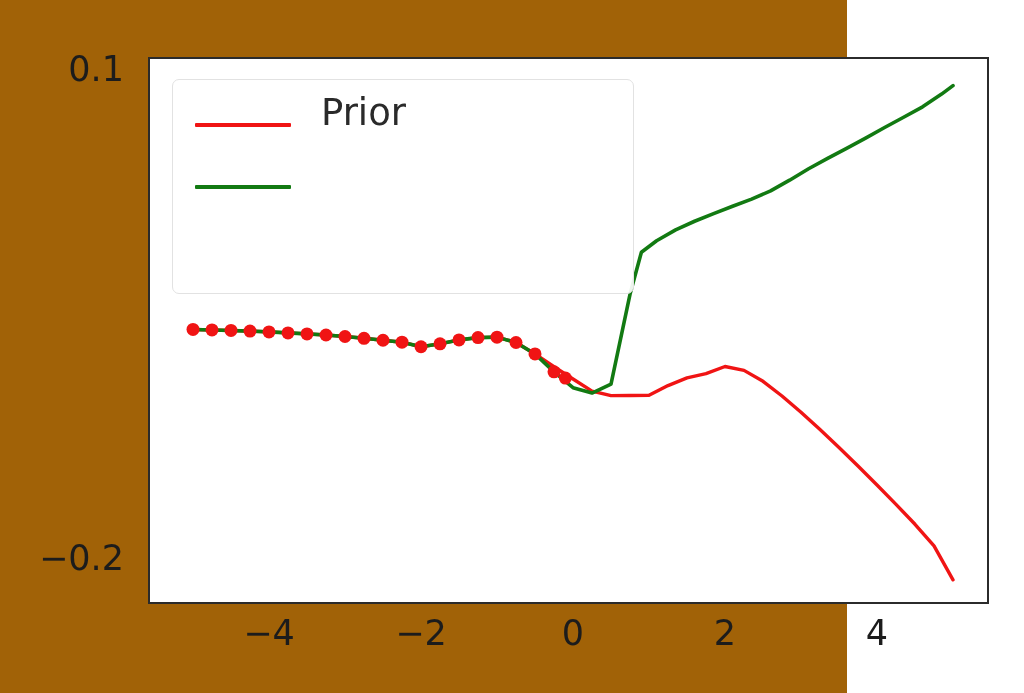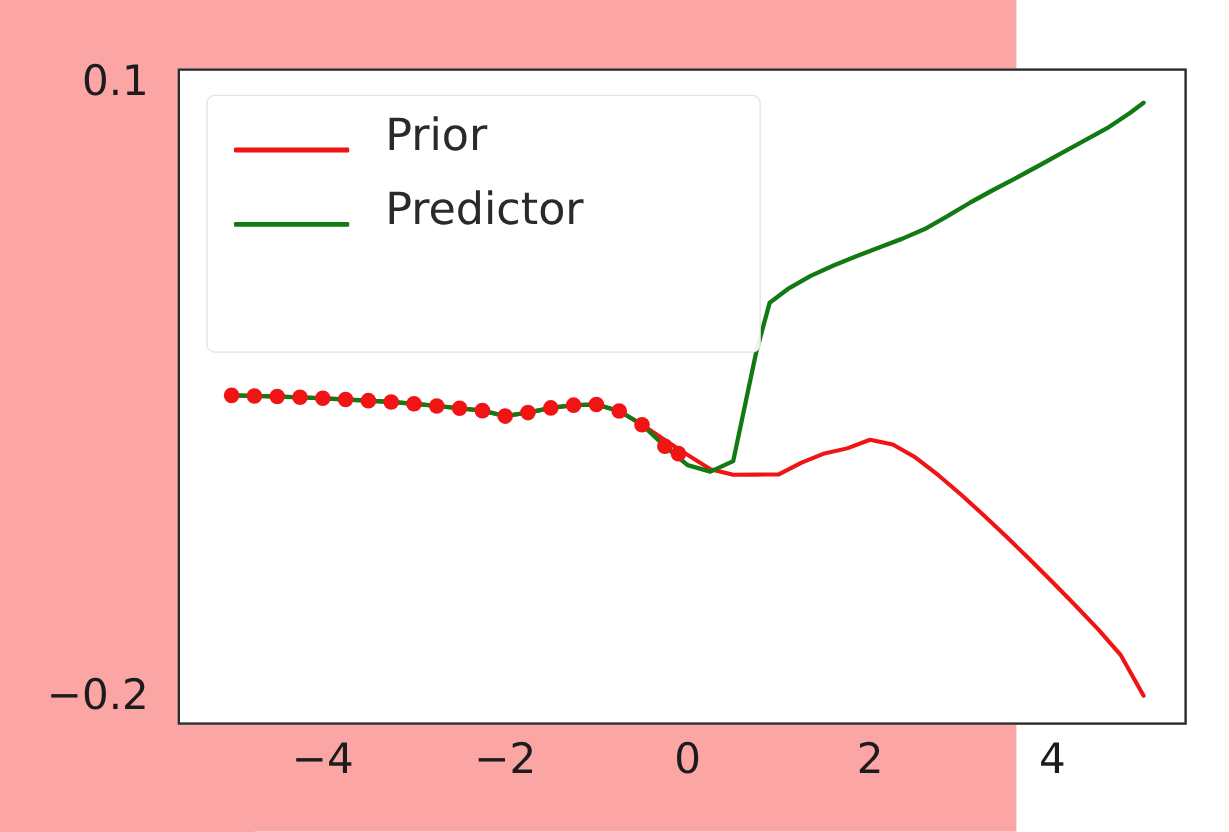--- a/index.html
+++ b/index.html
@@ -10,21 +10,21 @@
   body {
     width: 1024px;
     height: 693px;
     font-family: "DejaVu Sans", sans-serif;
     overflow: hidden;
   }
   #figure {
     position: relative;
     width: 847px;
     height: 693px;
-    background: #fca5a5;
+    background: #a16207;
   }
   
   #axes-frame {
     position: absolute;
     left: 148px;
     top: 57px;
     width: 841px;
     height: 547px;
     border: 2.6px solid #2b2b2b;
     box-sizing: border-box;
@@ -135,36 +135,35 @@
           <circle cx="497.00" cy="337.13" r="6.50" fill="#f01414"></circle>
           <circle cx="516.00" cy="342.51" r="6.50" fill="#f01414"></circle>
           <circle cx="535.00" cy="353.92" r="6.50" fill="#f01414"></circle>
           <circle cx="554.00" cy="371.85" r="6.50" fill="#f01414"></circle>
           <circle cx="565.40" cy="378.05" r="6.50" fill="#f01414"></circle>
         </g>
     </g>
   </svg>
 
   <div class="tick-label ytick" style="top:69px; left:0; width:124px;">0.1</div>
-  <div class="tick-label ytick" style="top:580px; left:0; width:124px;">−0.2</div>
+  <div class="tick-label ytick" style="top:558px; left:0; width:124px;">−0.2</div>
 
   <div class="tick-label xtick" style="left:269px;">−4</div>
   <div class="tick-label xtick" style="left:421px;">−2</div>
   <div class="tick-label xtick" style="left:573px;">0</div>
   <div class="tick-label xtick" style="left:725px;">2</div>
   <div class="tick-label xtick" style="left:877px;">4</div>
 
   <div id="legend">
     <div class="legend-row">
       <span class="legend-key">
         <span class="legend-line" style="background:#f01414;"></span>
       </span>
       <span class="legend-text">Prior</span>
     </div>
     <div class="legend-row">
       <span class="legend-key">
         <span class="legend-line" style="background:#127a12;"></span>
       </span>
-      <span class="legend-text">Predictor</span>
     </div>
   </div>
 
 </div>
 
 </body></html>

